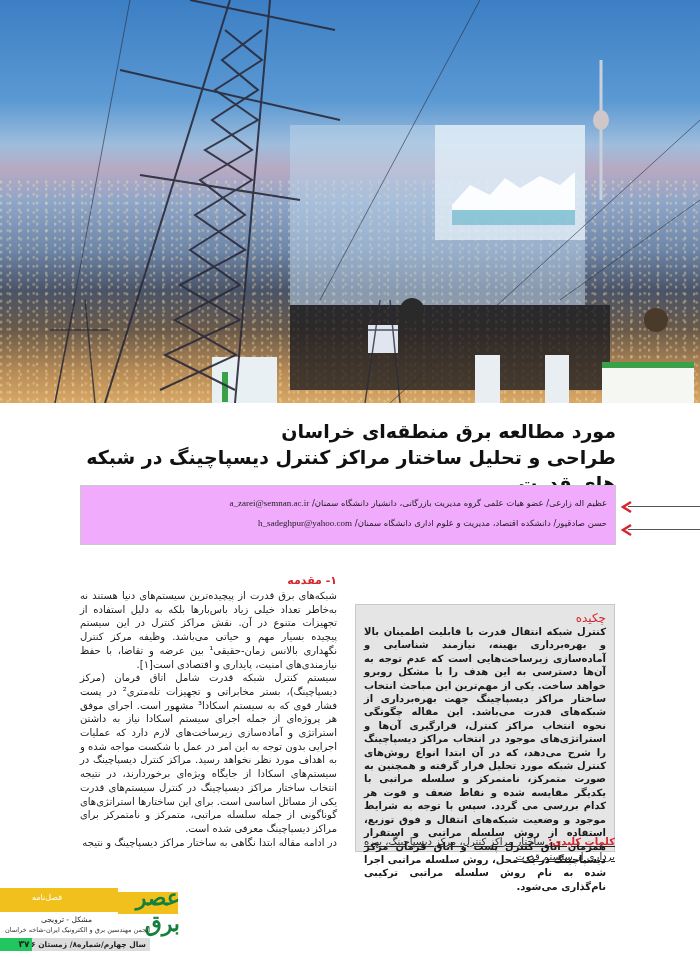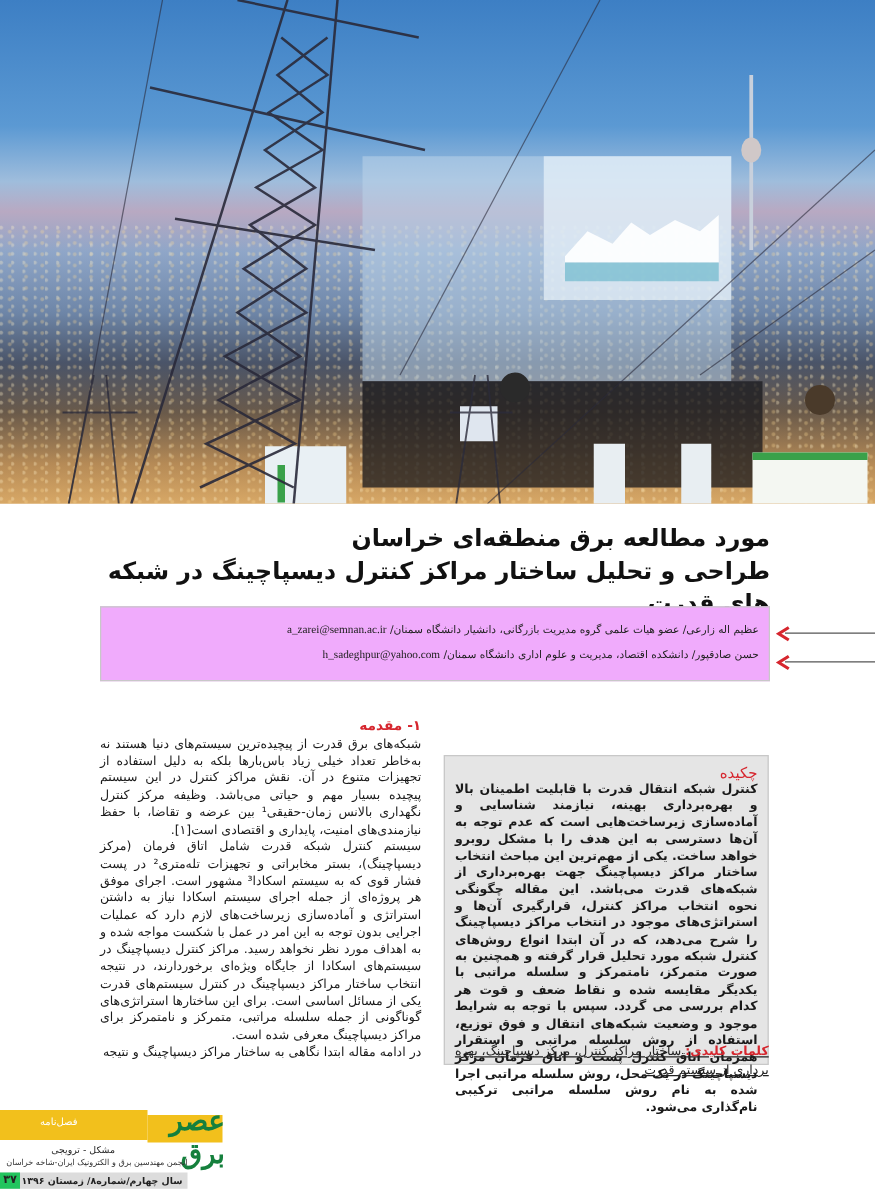--- a/index.html
+++ b/index.html
@@ -28,21 +28,21 @@
   .footer { position:absolute; left:0; top:888px; width:180px; height:69px; }
   .footer .band { position:absolute; left:0; top:0; width:92px; height:24px; background:#f2c01c; }
   .footer .band2 { position:absolute; left:92px; top:0; width:26px; height:24px; background:#f2c01c; }
   .footer .logo-bg { position:absolute; left:118px; top:4px; width:60px; height:22px; background:#f2c01c; }
   .footer .season { position:absolute; left:32px; top:5px; font-size:8px; color:#fff; direction:rtl; }
   .footer .logo { position:absolute; left:100px; top:-4px; font-family:"DejaVu Serif", serif; font-size:22px; font-weight:bold; color:#15803d; direction:rtl; letter-spacing:-2px; }
   .footer .sci { position:absolute; right:88px; top:27px; font-size:7.5px; color:#222; direction:rtl; white-space:nowrap; }
   .footer .society { position:absolute; left:2px; top:38px; width:148px; text-align:right; font-size:6.5px; color:#333; direction:rtl; white-space:nowrap; }
   .footer .issue-bar { position:absolute; left:0; top:50px; width:150px; height:13px; background:#dcdcdc; direction:rtl; }
   .footer .issue { position:absolute; right:4px; top:0; font-size:7.5px; font-weight:bold; color:#222; line-height:13px; white-space:nowrap; }
-  .footer .page { position:absolute; left:0; top:0; width:16px; height:13px; background:#22c55e; font-size:9px; font-weight:bold; color:#222; text-align:center; line-height:13px; }
+  .footer .page { position:absolute; left:0; top:0; width:16px; height:13px; background:#22c55e; font-size:9px; font-weight:bold; color:#222; text-align:center; line-height:13px;padding-left:16px; }
 </style>
 </head>
 <body>
 
 <div class="hero">
   <div class="city"></div>
   <svg width="700" height="403" viewBox="0 0 700 403">
 
     <rect x="290" y="125" width="295" height="180" fill="#bcd4ea" opacity="0.55"></rect>
     <rect x="435" y="125" width="150" height="115" fill="#e6f0f8" opacity="0.75"></rect>

